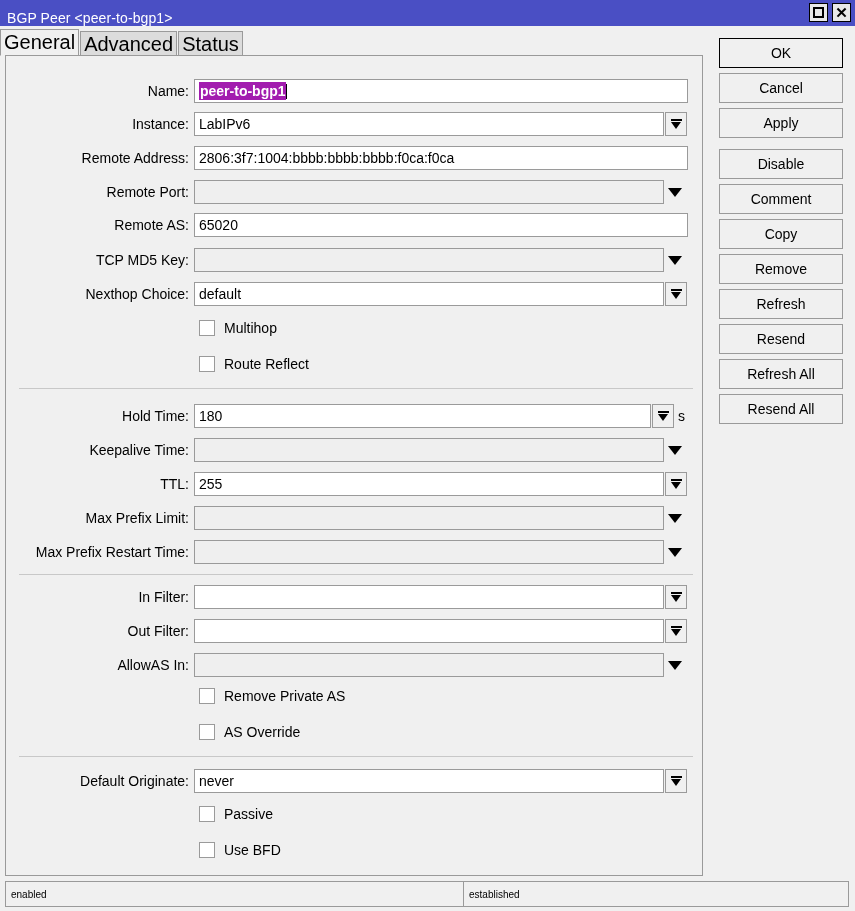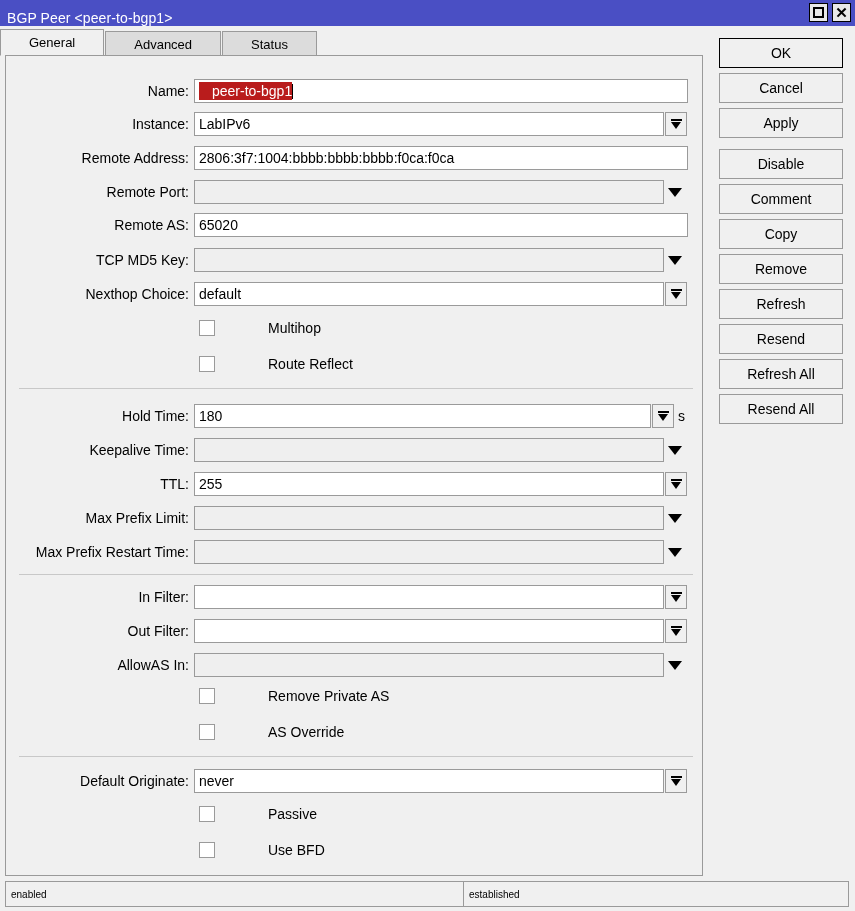--- a/index.html
+++ b/index.html
@@ -20,23 +20,23 @@
   .win-btn{
     width:19px;height:19px;background:#e8e8e8;border:1px solid #000;
     display:flex;align-items:center;justify-content:center;
     box-sizing:border-box;
   }
   .sq-glyph{width:11px;height:11px;border:2px solid #000;box-sizing:border-box;}
   .x-glyph{font-size:15px;line-height:13px;font-weight:600;color:#000;}
   
   .tabstrip{position:absolute;left:0;top:29px;height:27px;display:flex;align-items:flex-end;}
   .tab{
-    height:25px;padding:0 28px;display:flex;align-items:center;
+    height:25px;padding:0 3px;display:flex;align-items:center;
     background:#dcdcdc;border:1px solid #9a9a9a;border-bottom:none;
-    font-size:13px;box-sizing:border-box;margin-right:1px;
+    font-size:20px;box-sizing:border-box;margin-right:1px;
   }
   .tab.active{background:#f0f0f0;height:27px;border-bottom:1px solid #f0f0f0;}
   
   .panel{
     position:absolute;left:5px;top:55px;width:698px;height:821px;
     background:#f0f0f0;border:1px solid #9a9a9a;box-sizing:border-box;
   }
   .row{position:absolute;height:24px;display:flex;align-items:center;}
   .lbl{
     position:absolute;right:0;top:0;height:24px;line-height:24px;
@@ -59,30 +59,30 @@
   .spin .tri{
     width:0;height:0;border-left:5px solid transparent;
     border-right:5px solid transparent;border-top:7px solid #000;
   }
   
   .caret{
     position:absolute;width:0;height:0;border-left:7px solid transparent;
     border-right:7px solid transparent;border-top:9px solid #000;
   }
   
-  .cbrow{position:absolute;height:20px;display:flex;align-items:center;gap:44px;}
+  .cbrow{position:absolute;height:20px;display:flex;align-items:center;}
   .cbox{
     width:16px;height:16px;background:#fff;border:1px solid #9a9a9a;
     box-sizing:border-box;
   }
   .cblabel{margin-left:9px;font-size:14px;white-space:nowrap;}
   .sep{position:absolute;left:13px;width:674px;height:1px;background:#c8c8c8;}
   .unit{position:absolute;font-size:14px;}
   
-  .sel{background:#b91c1c;color:#fff;padding:1px 0 1px 13px;}
+  .sel{background:#a21caf;color:#fff;padding:1px 0 1px 1px;font-weight:bold;}
   .caret-bar{display:inline-block;width:1px;height:15px;background:#000;vertical-align:-3px;}
   
   .btncol{position:absolute;left:719px;top:38px;width:124px;}
   .btn{
     width:124px;height:30px;background:#f0f0f0;border:1px solid #9a9a9a;
     box-sizing:border-box;display:flex;align-items:center;justify-content:center;
     font-size:14px;margin-bottom:5px;
   }
   .btn.default{border:1px solid #000;}
   .btn.gap{margin-top:11px;align-items:center;}

